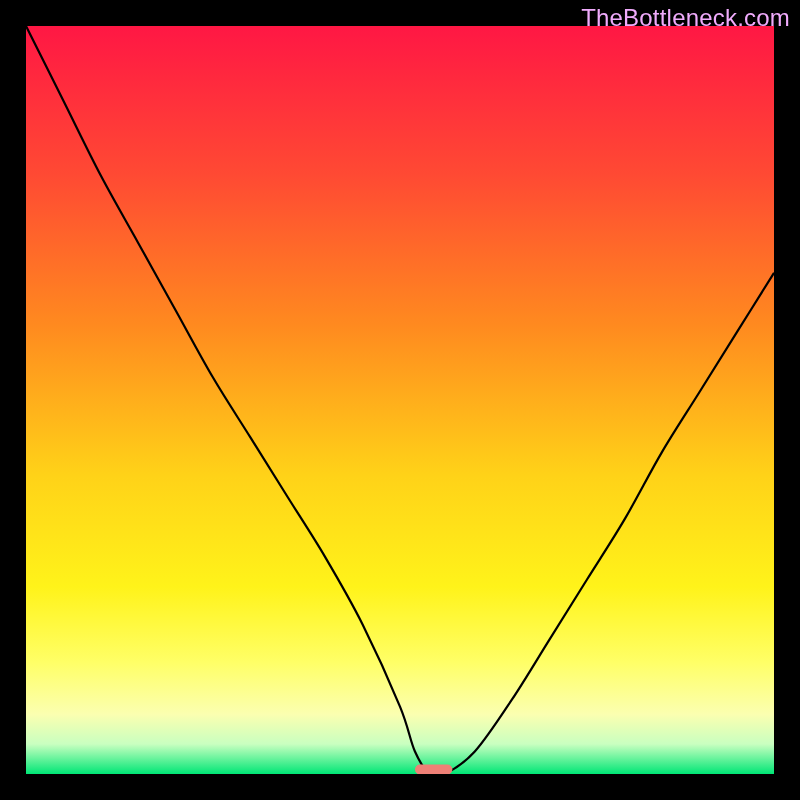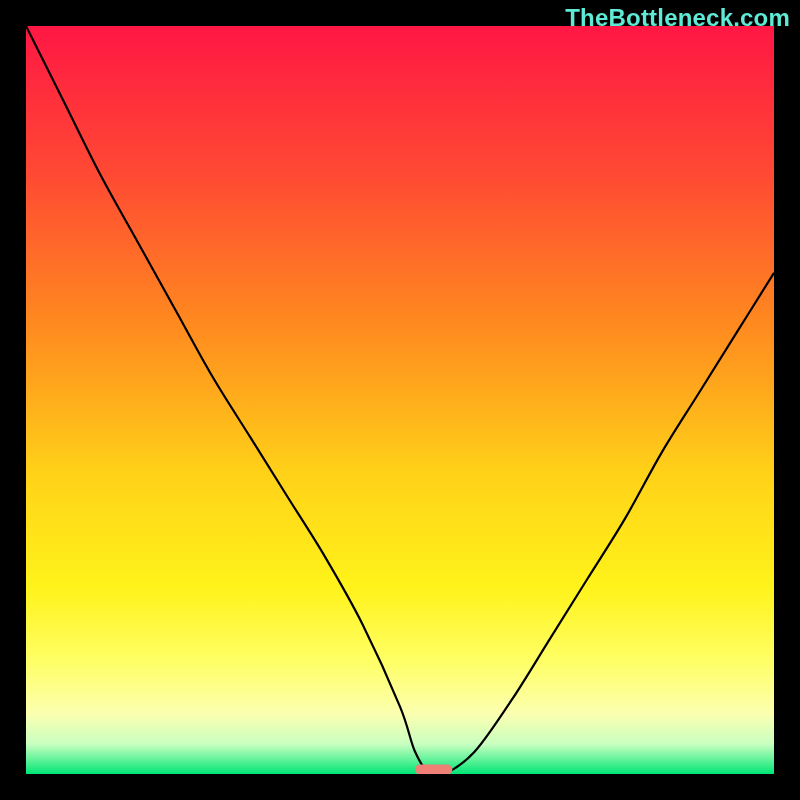--- a/index.html
+++ b/index.html
@@ -14,23 +14,23 @@
   .outer {
     position: relative;
     width: 800px;
     height: 800px;
     background: #000;
   }
   .watermark {
     position: absolute;
     top: 4px;
     right: 10px;
-    color: #5eead4;
+    color: #f0abfc;
     font-size: 24px;
-    font-weight: 700;
+    font-weight: 400;
     z-index: 10;
     letter-spacing: 0.2px;
   }
   .plot {
     position: absolute;
     left: 26px;
     top: 26px;
     width: 748px;
     height: 748px;
   }

